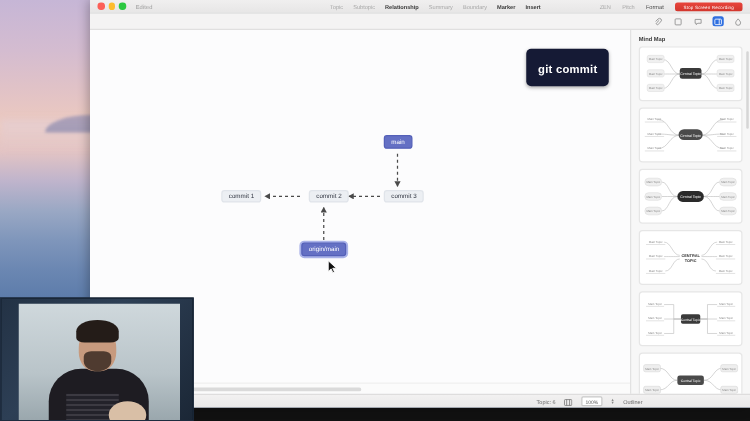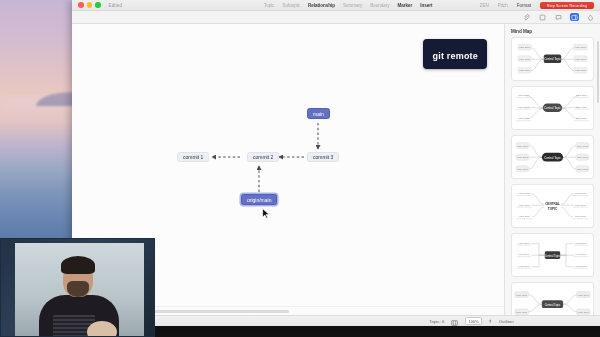--- a/index.html
+++ b/index.html
@@ -275,21 +275,21 @@
         </svg>
       </div>
     </div>
   </div>
 
   <div id="body-split">
 
     <div id="canvas-wrap">
 
       <div id="git-badge">
-        <span>git remote</span>
+        <span>git commit</span>
       </div>
 
       <svg id="map-svg" width="432" height="300">
         <defs>
           <marker id="arw" markerWidth="5" markerHeight="5" refX="4" refY="2.5" orient="auto">
             <path d="M0,0 L4.5,2.5 L0,5 z" fill="#4a4a4a"></path>
           </marker>
         </defs>
 
         <line x1="168" y1="133" x2="140" y2="133" stroke="#4a4a4a" stroke-width="1" stroke-dasharray="2.4 2.4" marker-end="url(#arw)"></line>

